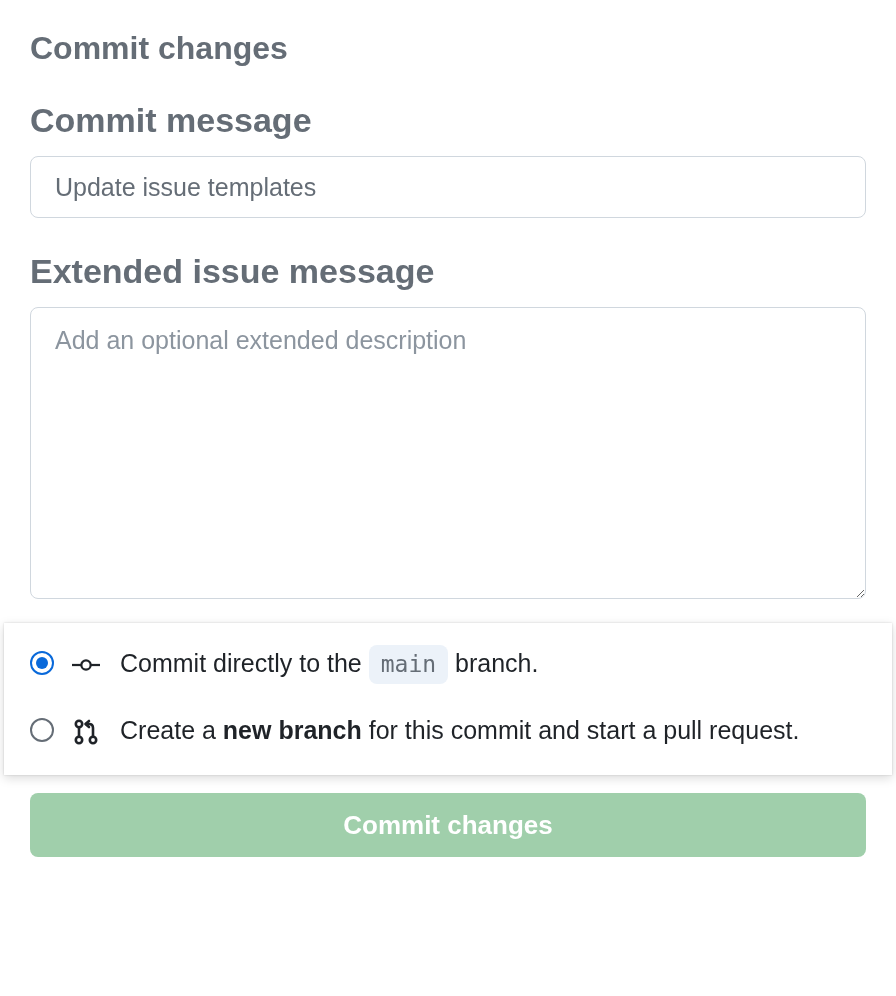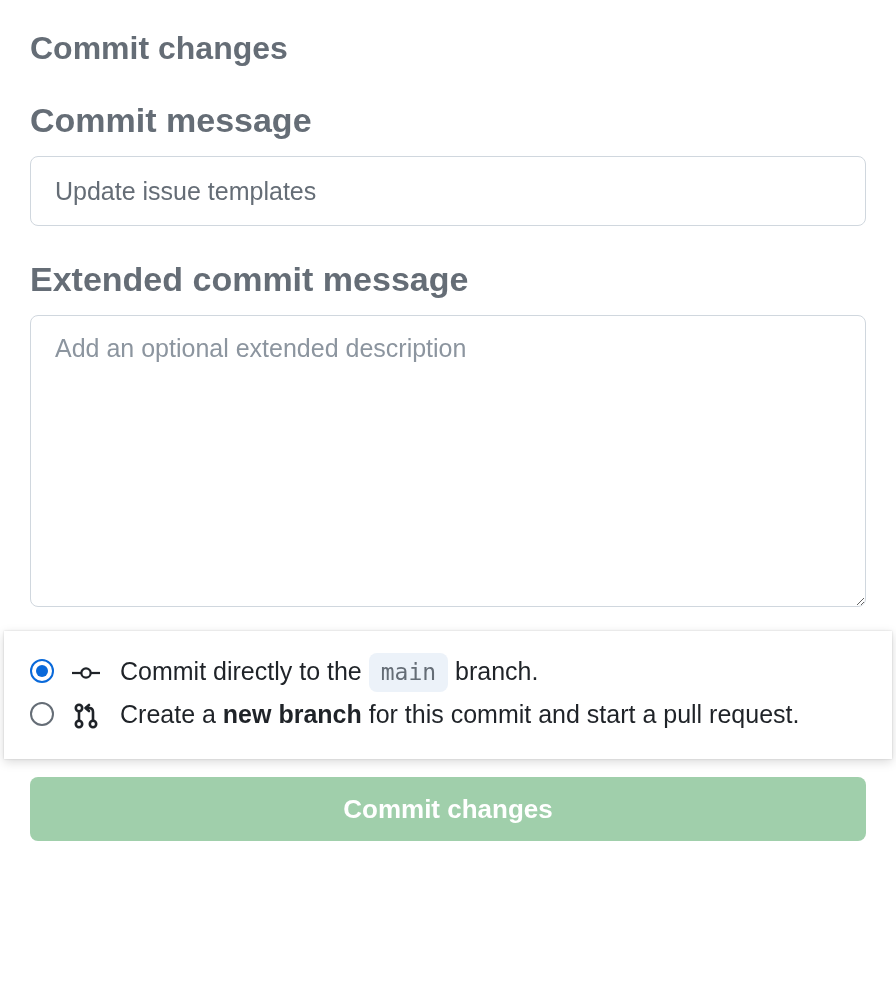--- a/index.html
+++ b/index.html
@@ -21,21 +21,21 @@
     color: #656d76;
   }
   .field-label {
     font-size: 34px;
     font-weight: 600;
     color: #656d76;
     margin: 0 0 16px 0;
   }
   .text-input {
     width: 100%;
-    height: 70px;
+    height: 62px;
     padding: 12px 24px;
     font-size: 25px;
     font-weight: 400;
     border: 1px solid #d0d7de;
     border-radius: 8px;
     background: #ffffff;
     color: #656d76;
     outline: none;
   }
   .textarea-input {
@@ -67,21 +67,21 @@
   }
   .radio-row {
     display: flex;
     align-items: flex-start;
     gap: 18px;
     font-size: 25px;
     line-height: 1.5;
     color: #1f2328;
   }
   .radio-row + .radio-row {
-    margin-top: 4px;
+    margin-top: 28px;
   }
   .radio-outer {
     flex: 0 0 auto;
     width: 24px;
     height: 24px;
     border: 2px solid #656d76;
     border-radius: 50%;
     margin-top: 6px;
     display: flex;
     align-items: center;
@@ -143,21 +143,21 @@
 
 <div class="container">
 
   <h2 class="page-title">Commit changes</h2>
 
   <div class="field-label">Commit message</div>
   <input type="text" class="text-input" value="Update issue templates" style="">
 
   <div class="section-gap"></div>
 
-  <div class="field-label">Extended commit message</div>
+  <div class="field-label">Extended issue message</div>
   <textarea class="textarea-input" placeholder="Add an optional extended description" style=""></textarea>
 
   <div class="radio-panel">
 
     <label class="radio-row">
       <span class="radio-outer selected">
         <span class="radio-inner"></span>
       </span>
       <span class="radio-icon">
         <svg width="30" height="18" viewBox="0 0 30 18" fill="none" stroke="currentColor" stroke-width="2.4">

